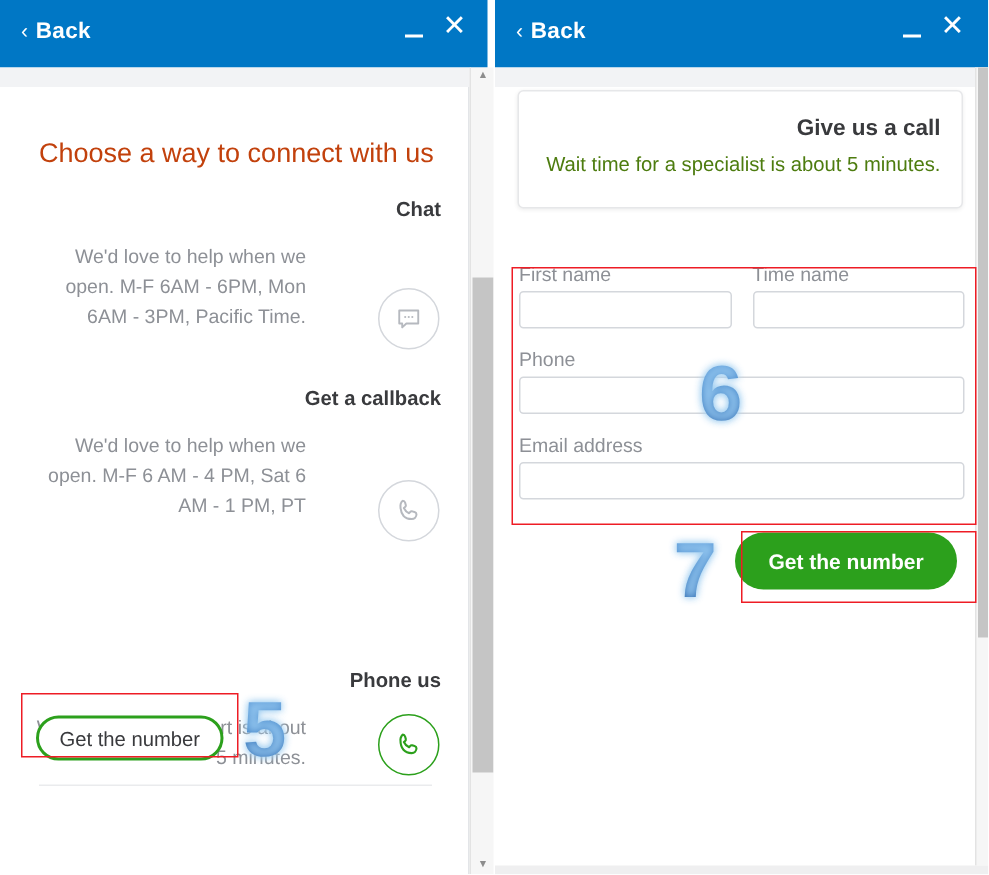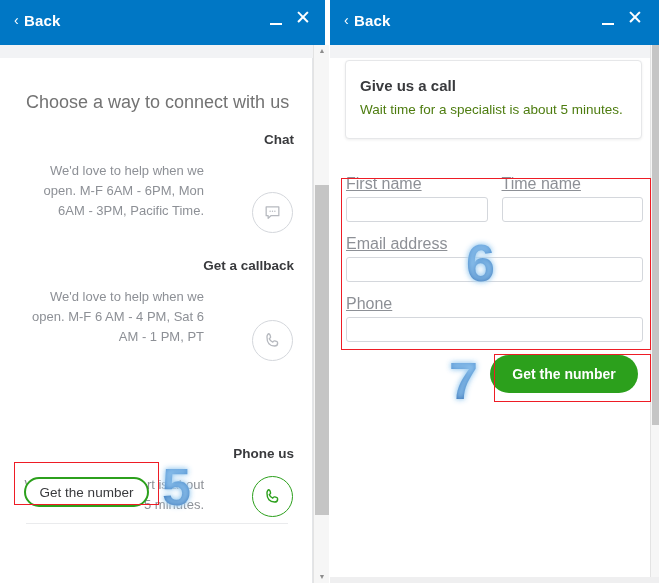--- a/index.html
+++ b/index.html
@@ -108,21 +108,21 @@
     bottom: 0;
     background: #ffffff;
     border-right: 1px solid #e3e5e8;
     box-sizing: border-box;
   }
 
   .lp-heading {
     position: absolute;
     left: 26px; top: 34px;
     font-size: 18px;
-    color: #737373;
+    color: #c2410c;
     font-weight: 400;
     white-space: nowrap;
   }
 
   .option {
     position: absolute;
     left: 24px;
     width: 270px;
     text-align: right;
   }
@@ -188,21 +188,21 @@
   .call-card {
     position: absolute;
     left: 15px; top: 2px;
     width: 297px;
     box-sizing: border-box;
     border: 1px solid #e6e7e9;
     border-radius: 4px;
     background: #ffffff;
     box-shadow: 0 1px 3px rgba(0,0,0,.07);
     padding: 16px 14px 18px 14px;
-    text-align: left;
+    text-align: right;
   }
   .call-card-title {
     font-size: 15px;
     font-weight: bold;
     color: #393a3d;
     margin: 0 0 6px 0;
   }
   .call-card-sub {
     font-size: 13.5px;
     color: #4d7c0f;
@@ -210,25 +210,24 @@
     margin: 0;
   }
 
   .form-area {
     position: absolute;
     left: 16px; top: 117px;
     width: 297px;
     box-sizing: border-box;
   }
   .field-label {
-    font-size: 16px;
+    font-size: 13px;
     color: #8d9096;
     display: block;
     margin-bottom: 4px;
-    text-decoration: underline;
   }
   .field-input {
     display: block;
     box-sizing: border-box;
     height: 25px;
     border: 1px solid #d4d7dc;
     border-radius: 3px;
     background: #ffffff;
     font-size: 12px;
     font-family: "Liberation Sans", sans-serif;
@@ -408,28 +407,28 @@
             <label class="field-label">First name</label>
             <input class="field-input" style="width: 100%;" type="text" value="">
           </div>
           <div>
             <label class="field-label">Time name</label>
             <input class="field-input" style="width: 100%;" type="text" value="">
           </div>
         </div>
 
         <div class="field-block">
+          <label class="field-label">Phone</label>
+          <input class="field-input" style="width: 100%;" type="text" value="">
+        </div>
+
+        <div class="field-block">
           <label class="field-label">Email address</label>
           <input class="field-input" style="width: 100%;" type="text" value="">
         </div>
-
-        <div class="field-block">
-          <label class="field-label">Phone</label>
-          <input class="field-input" style="width: 100%;" type="text" value="">
-        </div>
       </div>
 
       <button class="pill-filled" style="left:160px; top:297px; width:148px; height:38px;">Get the number</button>
     </div>
 
     <div class="sb-track" style="right:0; top:45px; width:8px; bottom:6px;">
       <div class="sb-thumb" style="left:1px; top:0; width:7px; height:380px;"></div>
     </div>
   </div>
 

